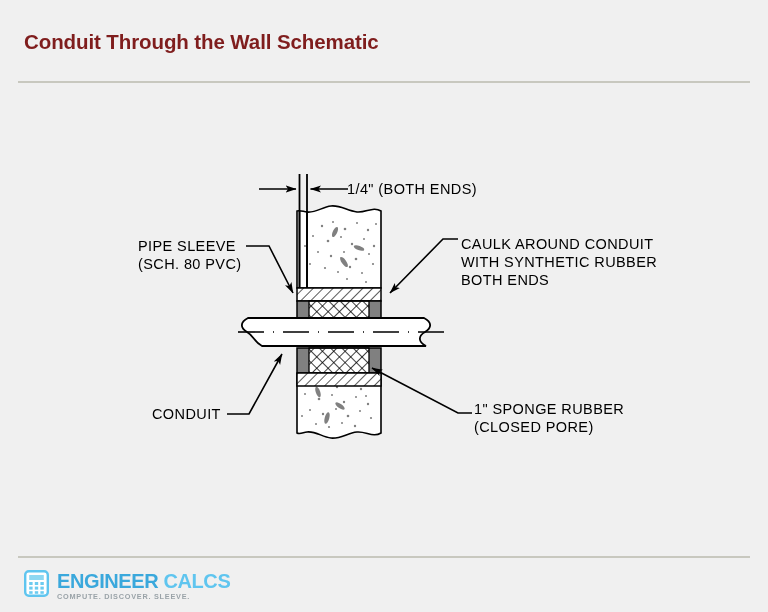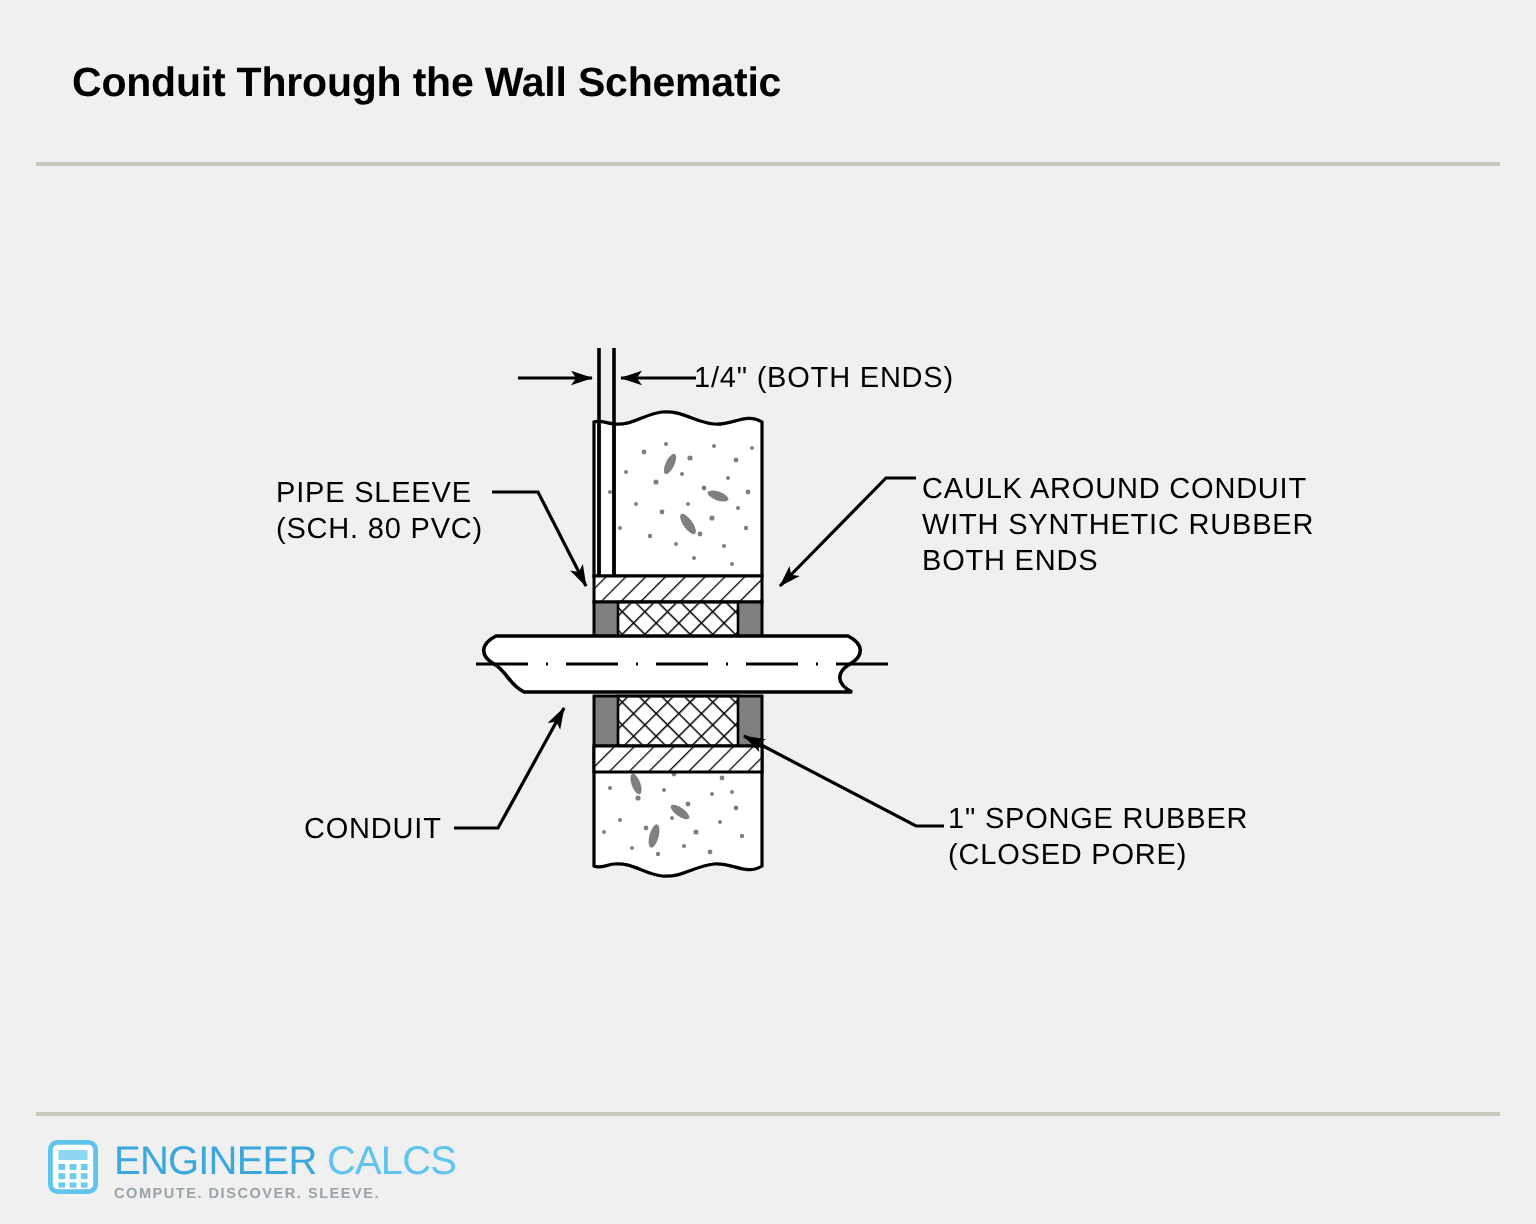--- a/index.html
+++ b/index.html
@@ -22,25 +22,25 @@
 
   
   .header {
     position: absolute;
     left: 0; top: 0;
     width: 768px;
     height: 82px;
   }
   .page-title {
     position: absolute;
-    left: 36px;
+    left: 24px;
     top: 30px;
     font-size: 20.5px;
     font-weight: bold;
-    color: #000000;
+    color: #7f1d1d;
     letter-spacing: -0.1px;
     white-space: nowrap;
   }
   .title-rule {
     position: absolute;
     left: 18px;
     top: 81px;
     width: 732px;
     height: 2px;
     background: #c8c8bf;
@@ -83,21 +83,21 @@
     gap: 8px;
   }
   .logo-text-wrap {
     display: flex;
     flex-direction: column;
     justify-content: center;
     line-height: 1;
   }
   .logo-wordmark {
     font-size: 20px;
-    font-weight: normal;
+    font-weight: bold;
     letter-spacing: -0.4px;
     white-space: nowrap;
   }
   .logo-word-1 { color: #3aa8dc; }
   .logo-word-2 { color: #5fc5ef; }
   .logo-tagline {
     margin-top: 2px;
     font-size: 7.3px;
     letter-spacing: 0.75px;
     color: #9aa3a8;

